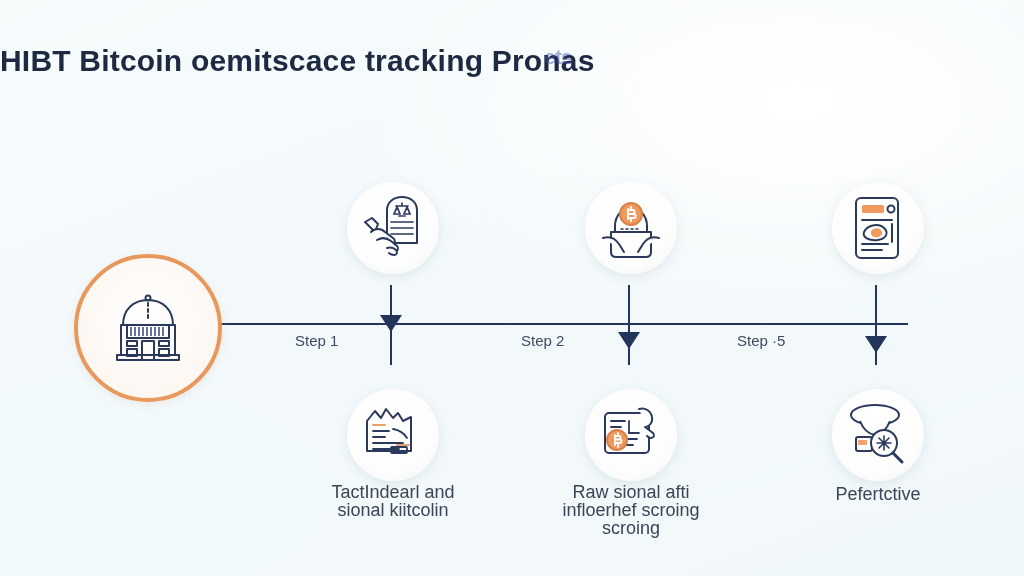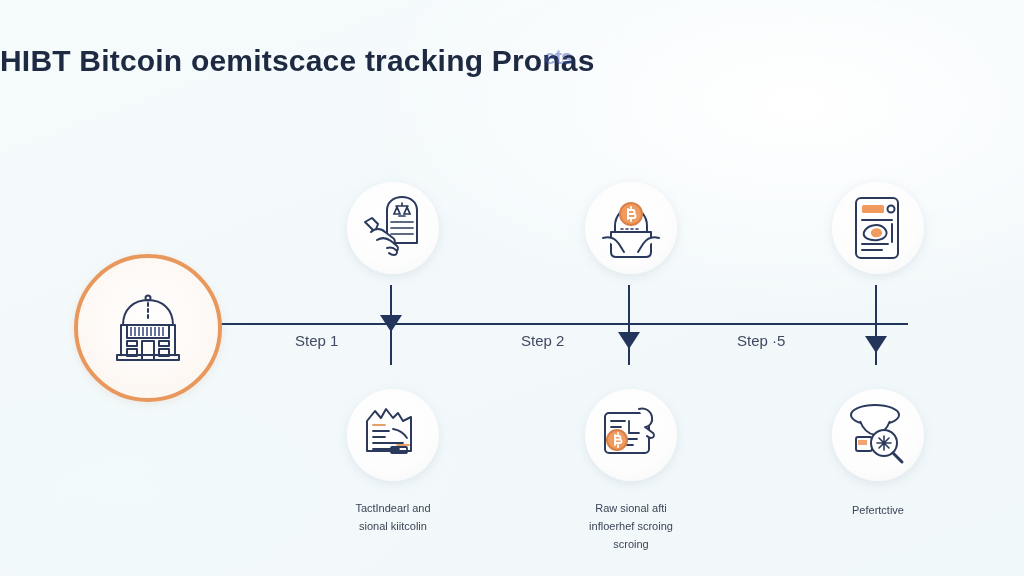--- a/index.html
+++ b/index.html
@@ -127,24 +127,23 @@
   .n-b2 { left: 585px; top: 389px; }
   .n-b3 { left: 832px; top: 389px; }
 
   .node-svg { display: block; }
 
   
   .caption {
     position: absolute;
     width: 190px;
     text-align: center;
-    font-size: 11px;
+    font-size: 18px;
     line-height: 18px;
     color: #3b4557;
-    margin-top: 16px;
   }
   .cap-1 { left: 298px; top: 483px; }
   .cap-2 { left: 536px; top: 483px; }
   .cap-3 { left: 783px; top: 485px; }
 </style>
 </head>
 <body>
 
 <div class="canvas">
 

